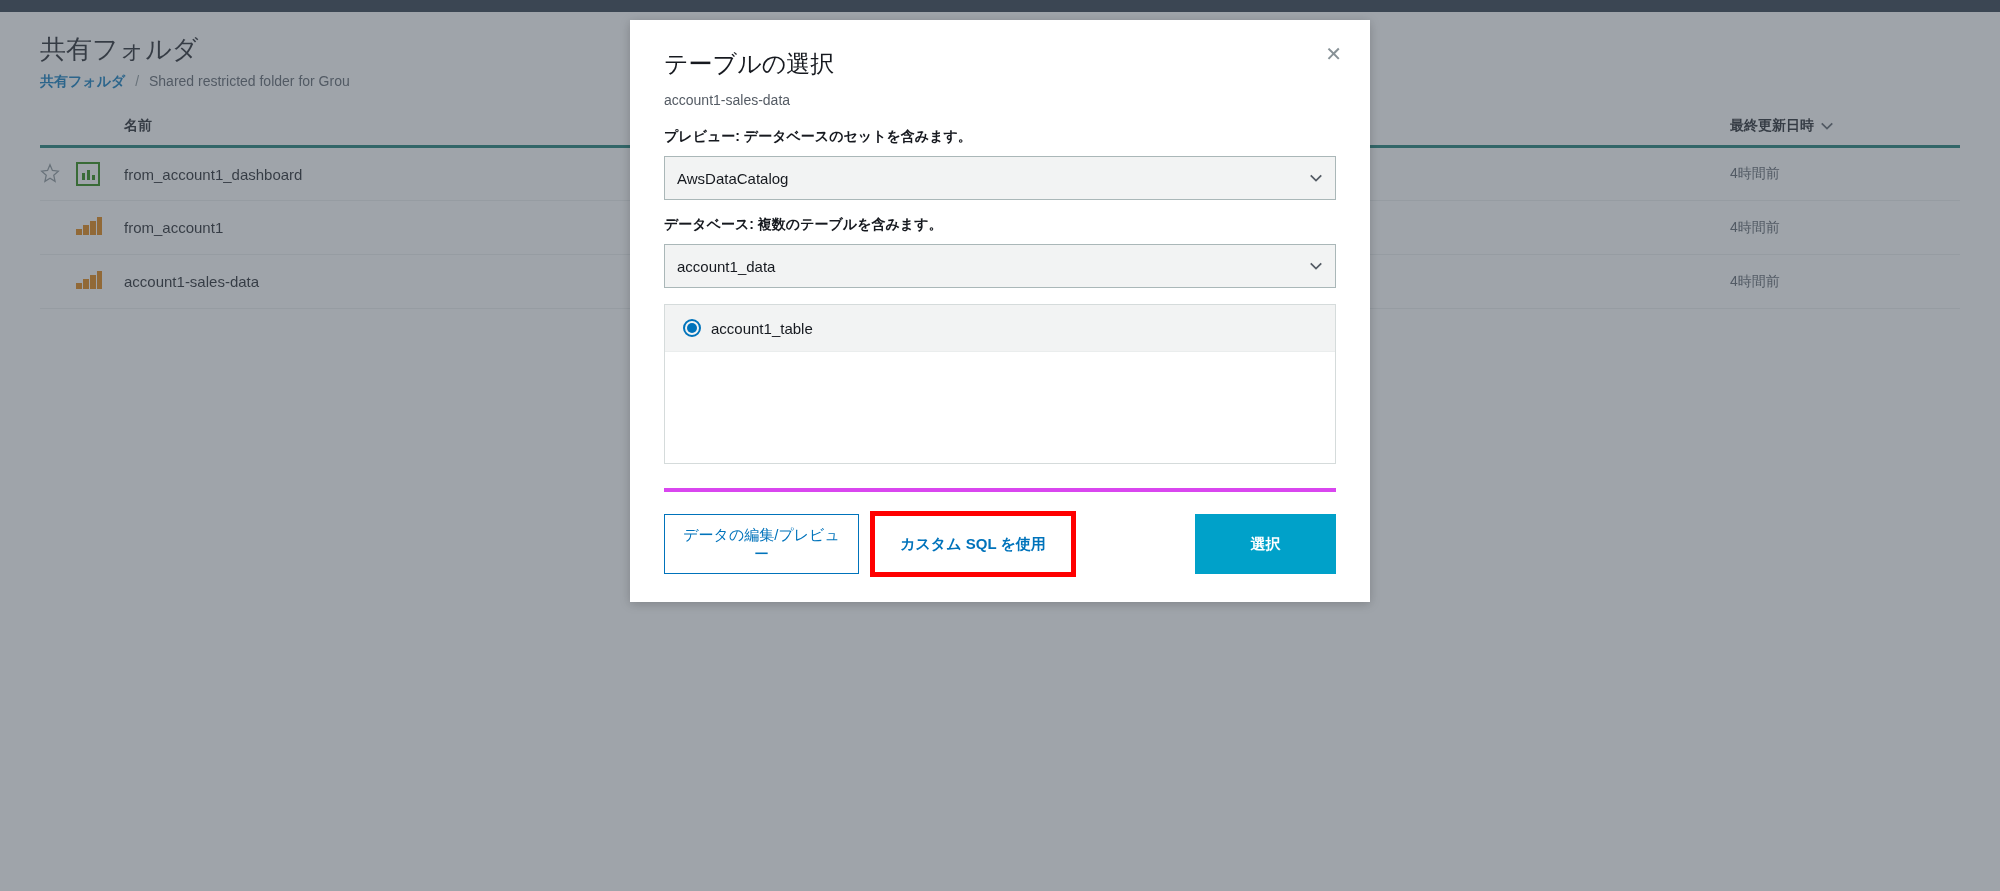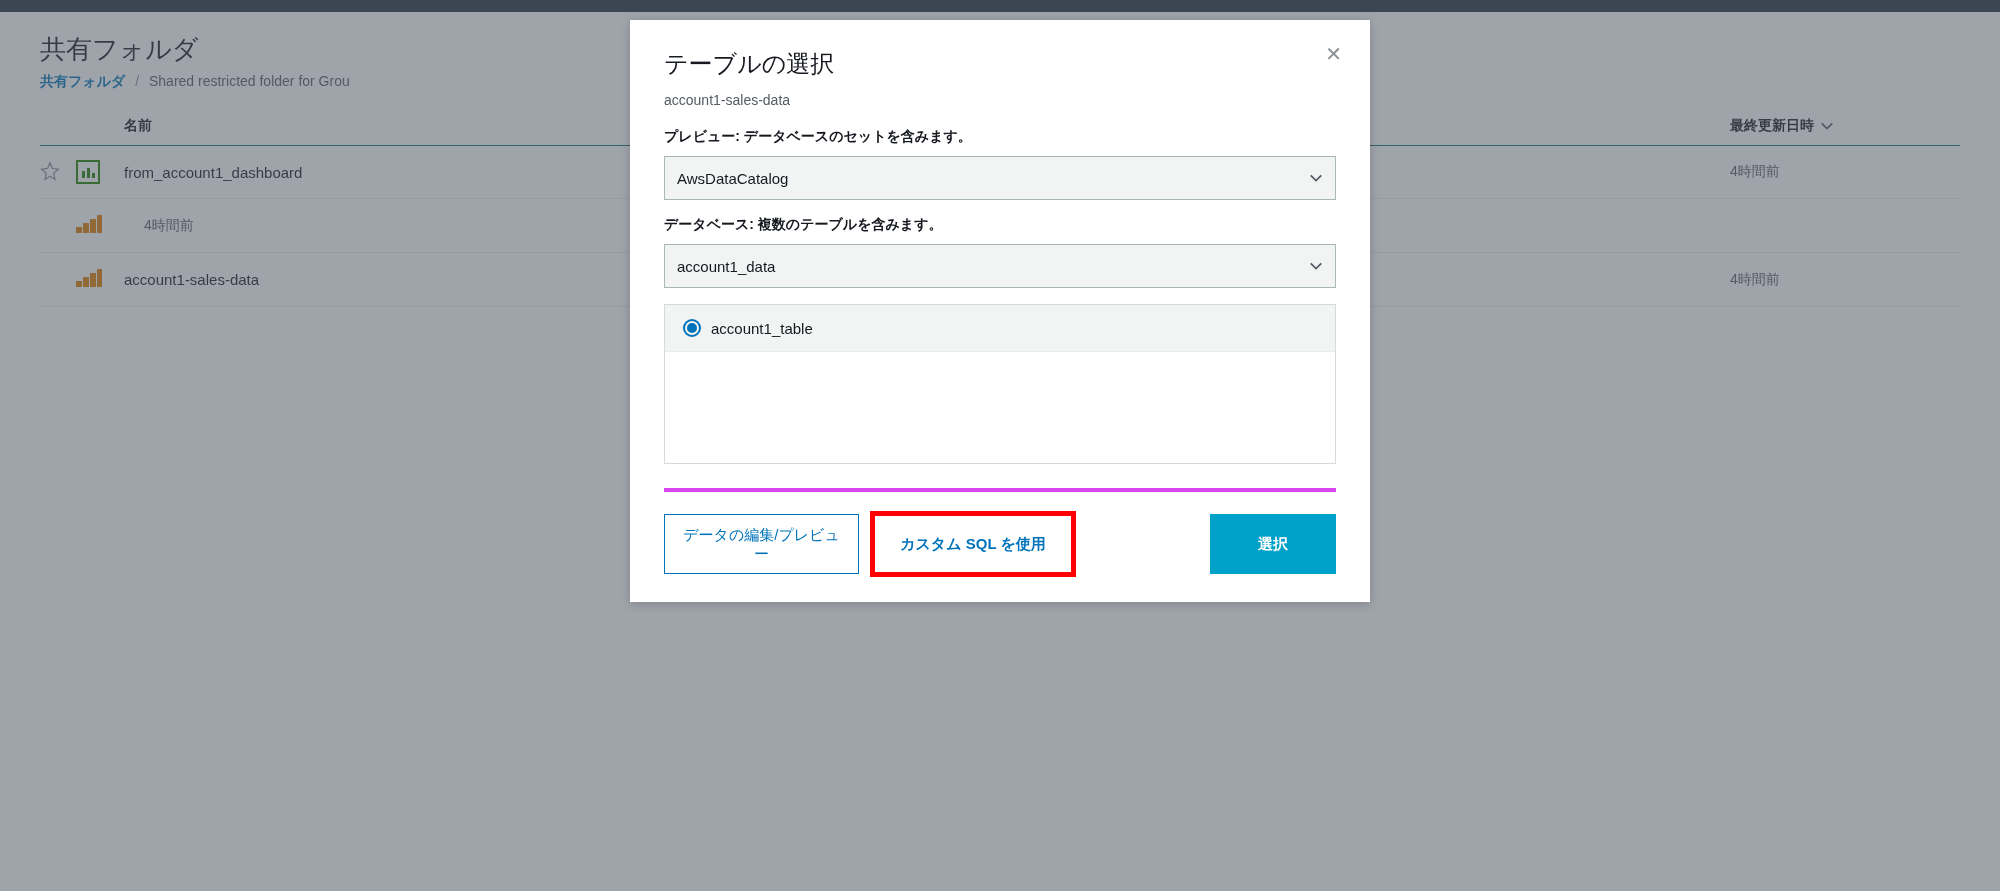--- a/index.html
+++ b/index.html
@@ -38,21 +38,21 @@
     font-weight: 600;
   }
   .breadcrumb .sep { margin: 0 6px; color:#879196; }
   .list-header {
     display: flex;
     align-items: center;
     padding: 8px 0 10px 0;
     font-weight: 700;
     font-size: 14px;
     color: #16191f;
-    border-bottom: 1px solid #0f766e;
+    border-bottom: 3px solid #0f766e;
   }
   .col-fav { width: 36px; }
   .col-icon { width: 40px; }
   .col-name { flex: 1; padding-left: 8px; }
   .col-updated { width: 230px; text-align: left; display:flex; align-items:center; gap:6px;margin-left:28px;}
   .list-row {
     display: flex;
     align-items: center;
     padding: 14px 0;
     border-bottom: 1px solid #eaeded;
@@ -139,21 +139,21 @@
   .btn-highlight {
     color:#0073bb; border:1px solid #aab7b8; background:#fff;
     width: 200px;
     line-height:1.3;
     outline: 5px solid #ff0000;
     outline-offset: -2px;
     font-weight: bold;
   }
   .btn-primary {
     color:#fff; background:#00a1c9; border:1px solid #00a1c9;
-    width: 126px;
+    width: 141px;
     font-weight:700;
     margin-left:auto;
   }
   .chev-down { width:14px; height:14px; }
 </style>
 </head>
 <body>
 
 <div class="topbar"></div>
 
@@ -201,20 +201,21 @@
     <div class="col-icon thumb-data">
       <svg viewBox="0 0 26 22">
           <g fill="#e07c00">
             <rect x="0" y="14" width="6" height="6"></rect>
             <rect x="7" y="10" width="6" height="10"></rect>
             <rect x="14" y="6" width="6" height="14"></rect>
             <rect x="21" y="2" width="5" height="18"></rect>
           </g>
         </svg>
     </div>
+    <div class="col-name">from_account1</div>
     <div class="col-updated col-updated-text">4時間前</div>
   </div>
 
   <div class="list-row">
     <div class="col-fav"></div>
     <div class="col-icon thumb-data">
       <svg viewBox="0 0 26 22">
           <g fill="#e07c00">
             <rect x="0" y="14" width="6" height="6"></rect>
             <rect x="7" y="10" width="6" height="10"></rect>

